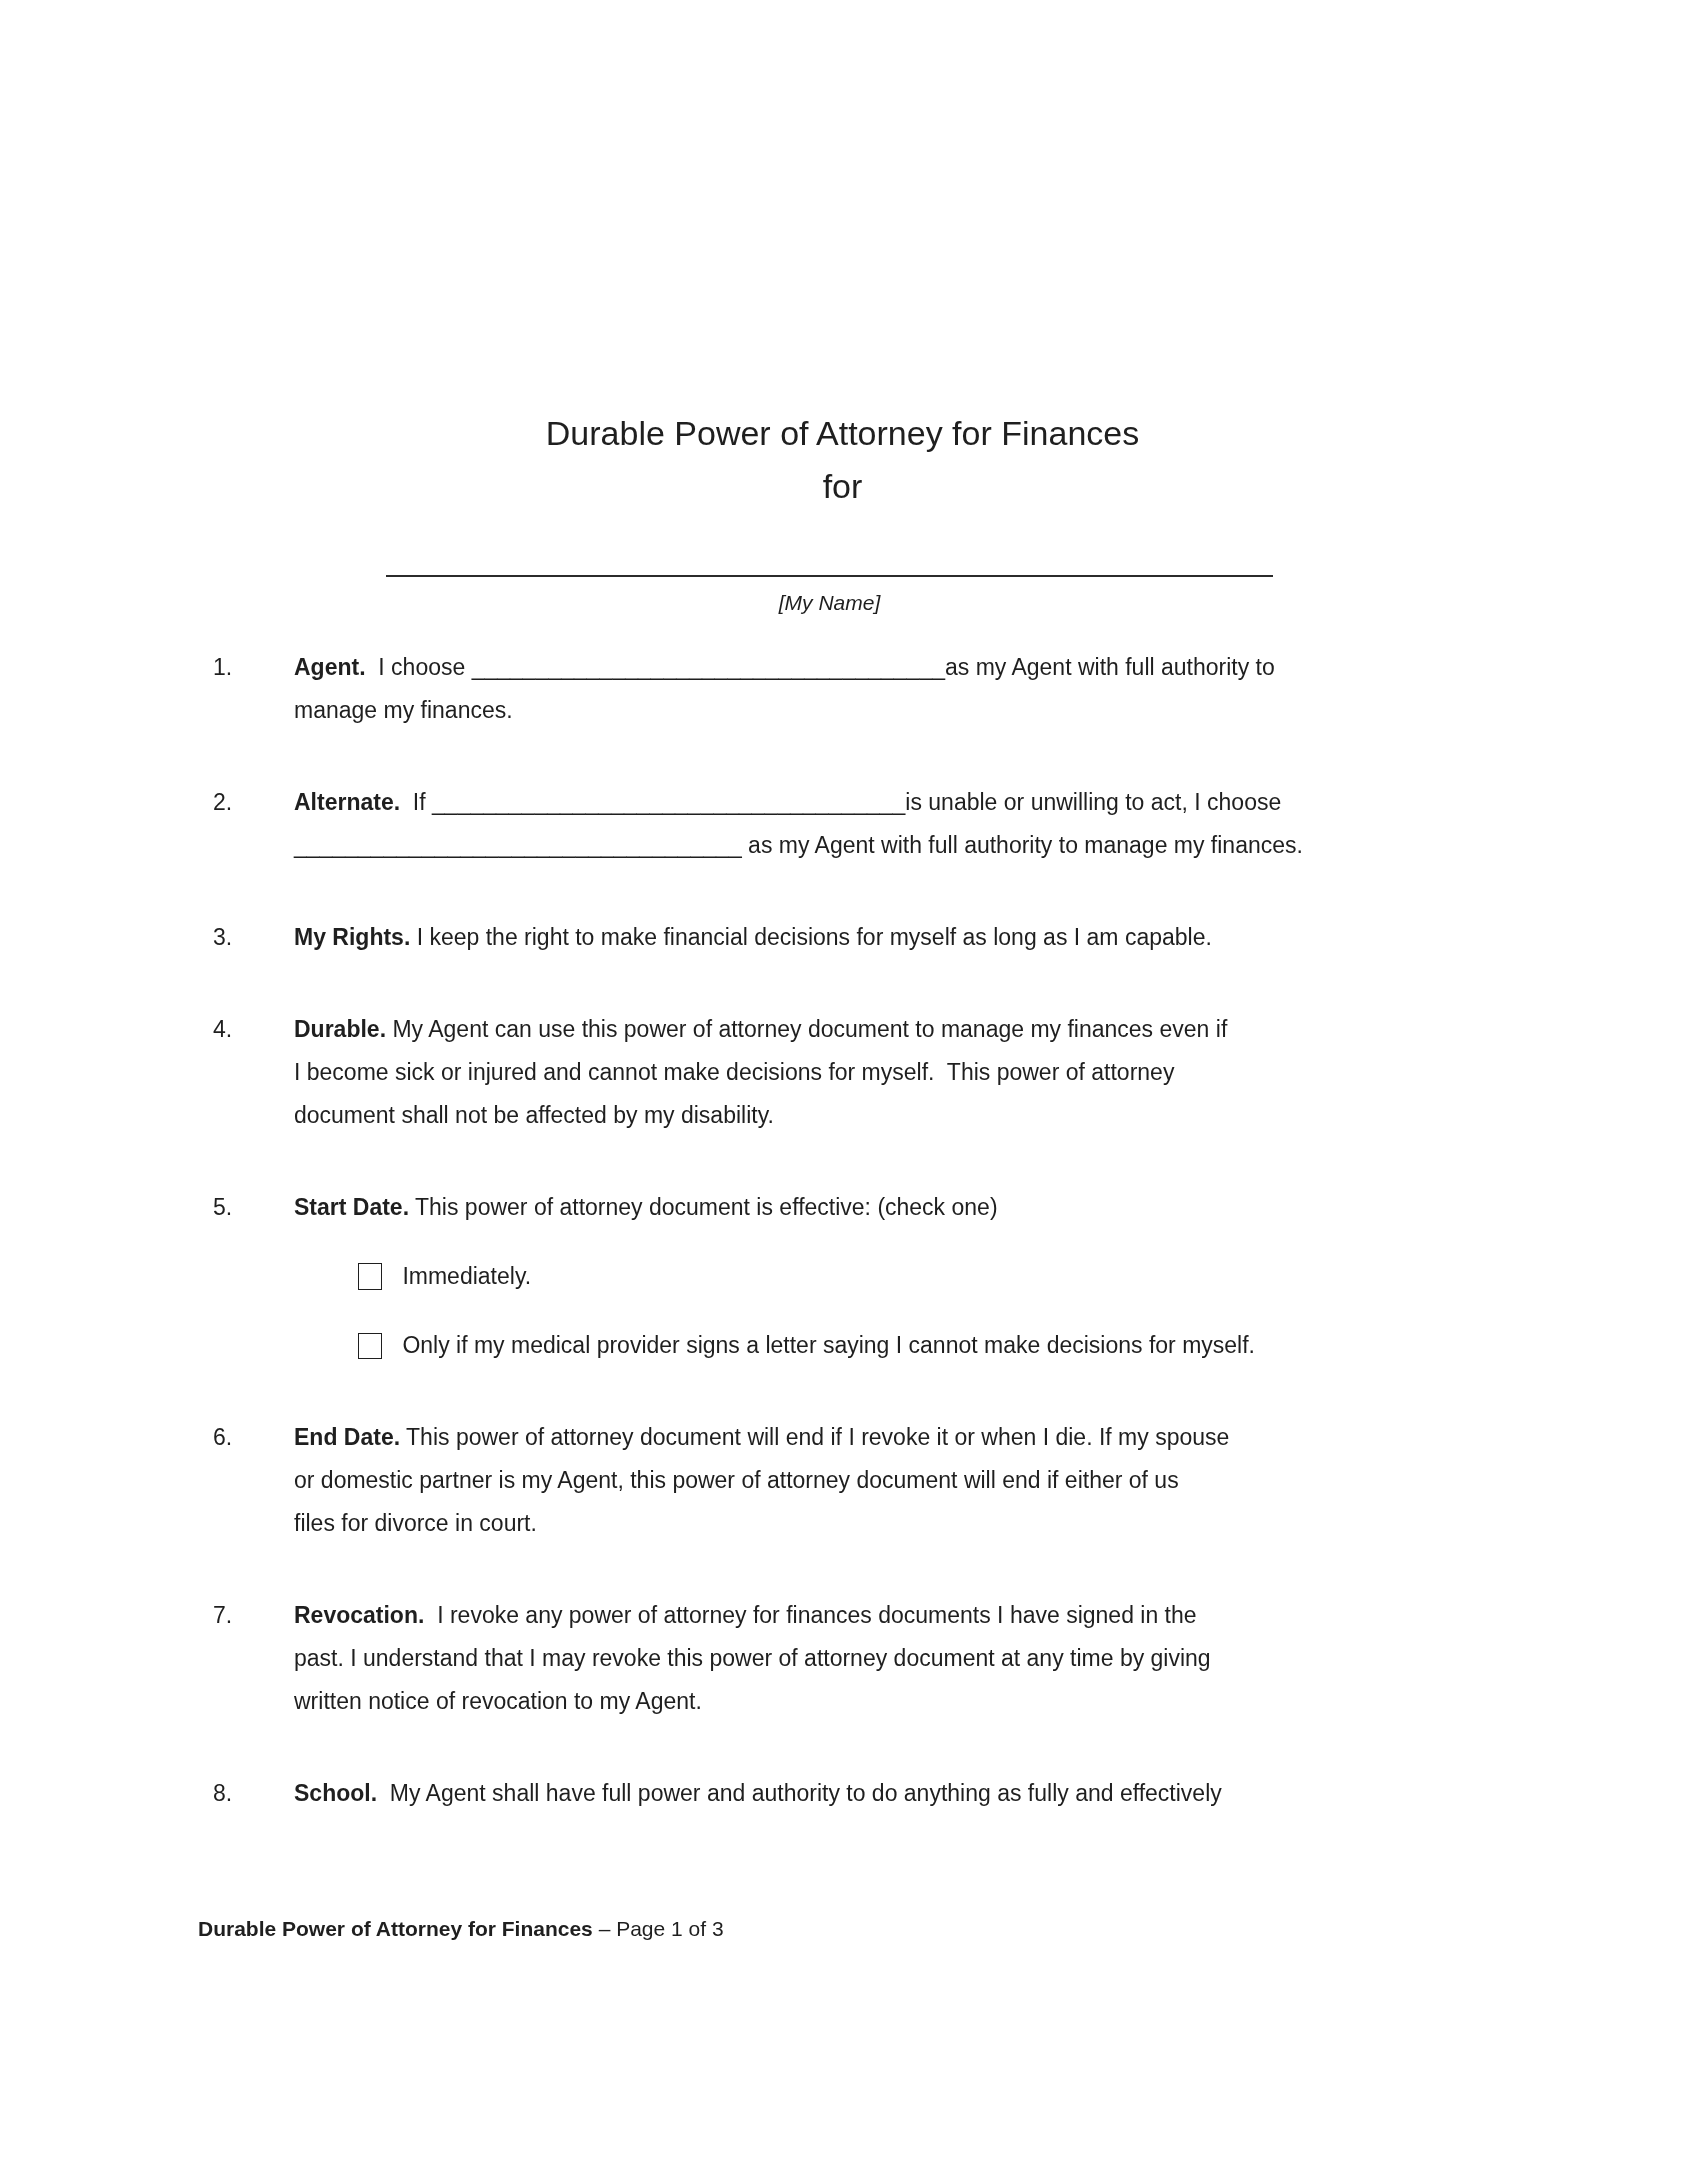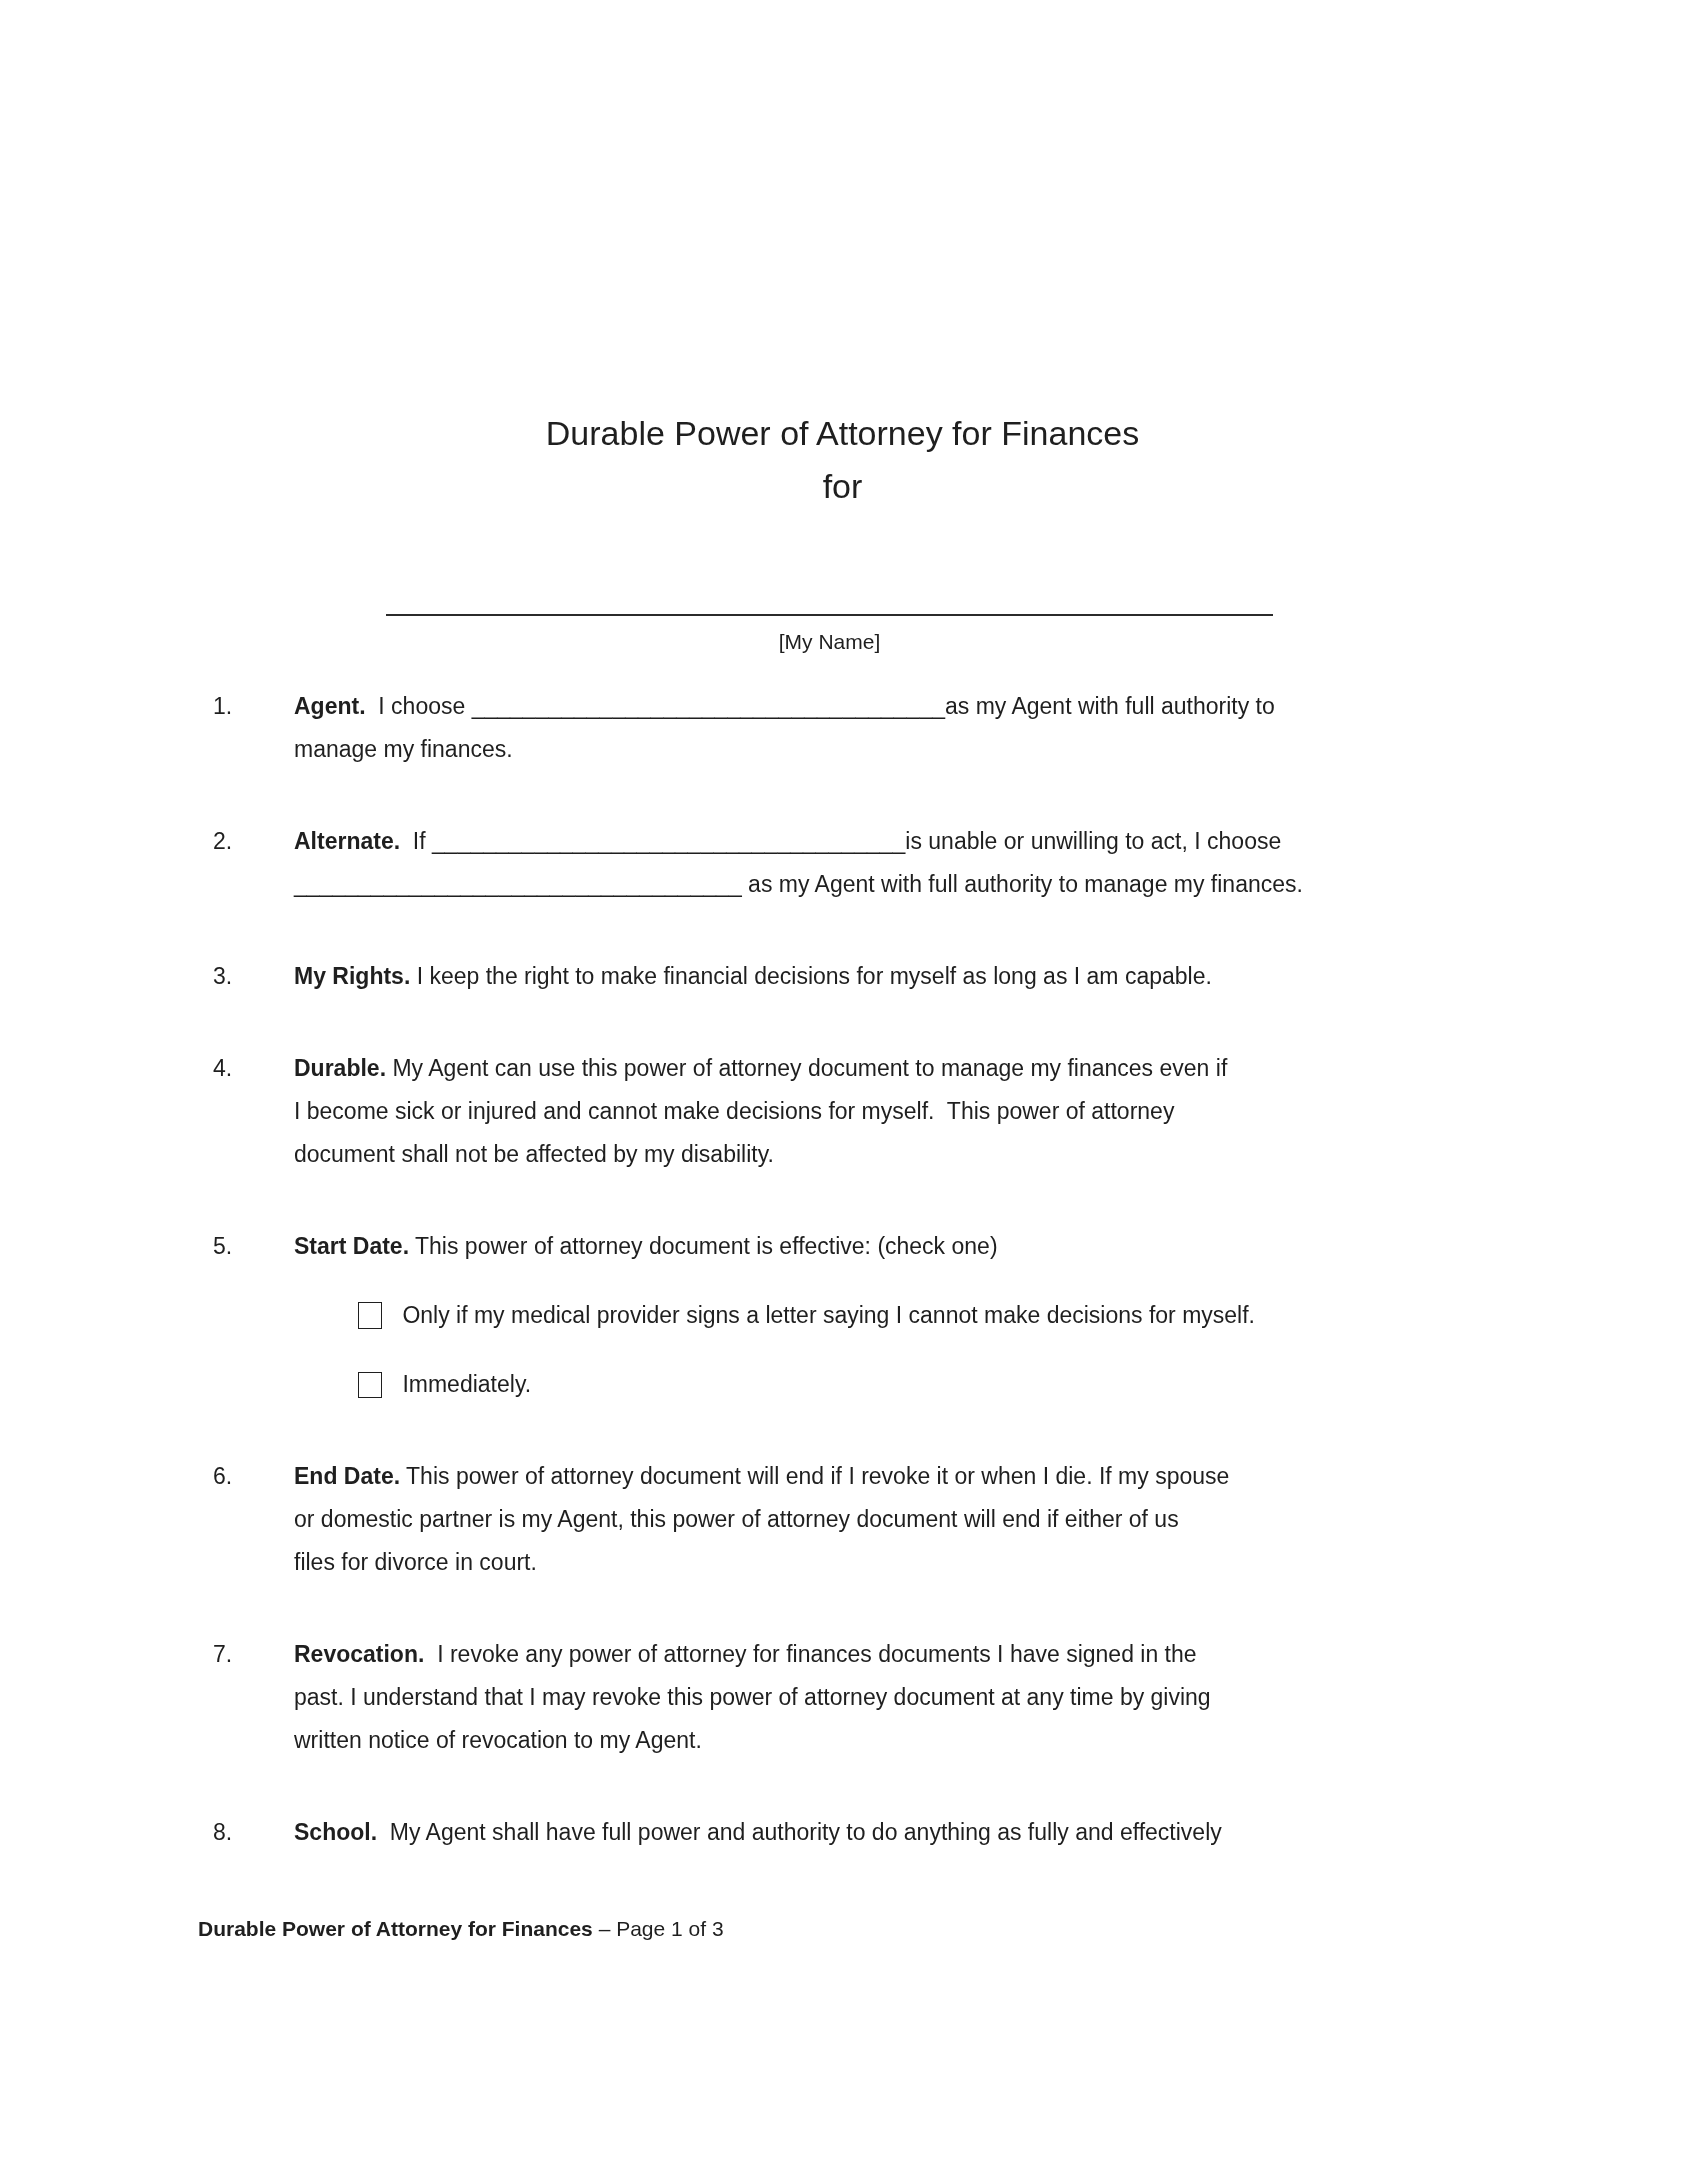--- a/index.html
+++ b/index.html
@@ -15,23 +15,24 @@
     border-radius:29px;
   }
   .title-block {
     padding-top:407px;
     text-align:center;
     font-size:34px;
     line-height:53px;
     font-weight:400;
   }
   .name-block {
-    margin-top:101px;
+    margin-top:62px;
     margin-left:386px;
     width:887px;
+    font-style:italic;
   }
   .name-line {
     height:1.7px;
     background:#2b2b2b;
   }
   .name-label {
     padding-top:12px;
     text-align:center;
     font-size:21px;
     line-height:27px;
@@ -111,25 +112,25 @@
       <div class="item-body"><span class="hd">Durable.</span><span class="txt"> My Agent can use this power of attorney document to manage my finances even if
 I become sick or injured and cannot make decisions for myself.  This power of attorney
 document shall not be affected by my disability.</span></div>
     </div>
 
     <div class="item">
       <div class="item-number">5.</div>
       <div class="item-body"><span class="hd">Start Date.</span><span class="txt"> This power of attorney document is effective: (check one)</span>
         <div class="option-row">
           <span class="checkbox"></span>
-          <span>Only if my medical provider signs a letter saying I cannot make decisions for myself.</span>
+          <span>Immediately.</span>
         </div>
         <div class="option-row">
           <span class="checkbox"></span>
-          <span>Immediately.</span>
+          <span>Only if my medical provider signs a letter saying I cannot make decisions for myself.</span>
         </div>
       </div>
     </div>
 
     <div class="item">
       <div class="item-number">6.</div>
       <div class="item-body"><span class="hd">End Date.</span><span class="txt"> This power of attorney document will end if I revoke it or when I die. If my spouse
 or domestic partner is my Agent, this power of attorney document will end if either of us
 files for divorce in court.</span></div>
     </div>

